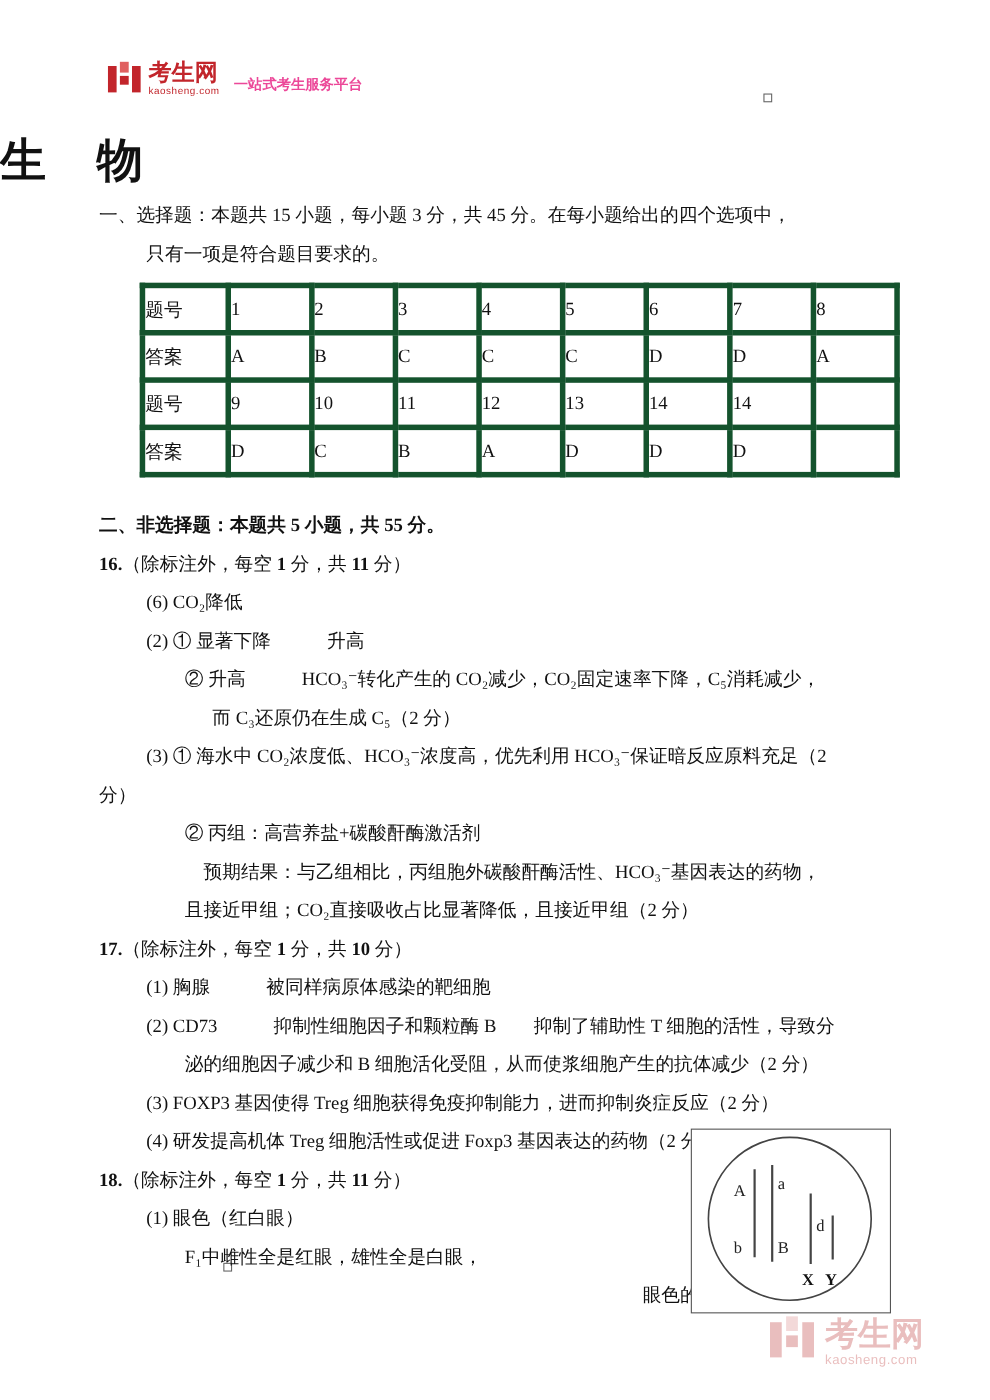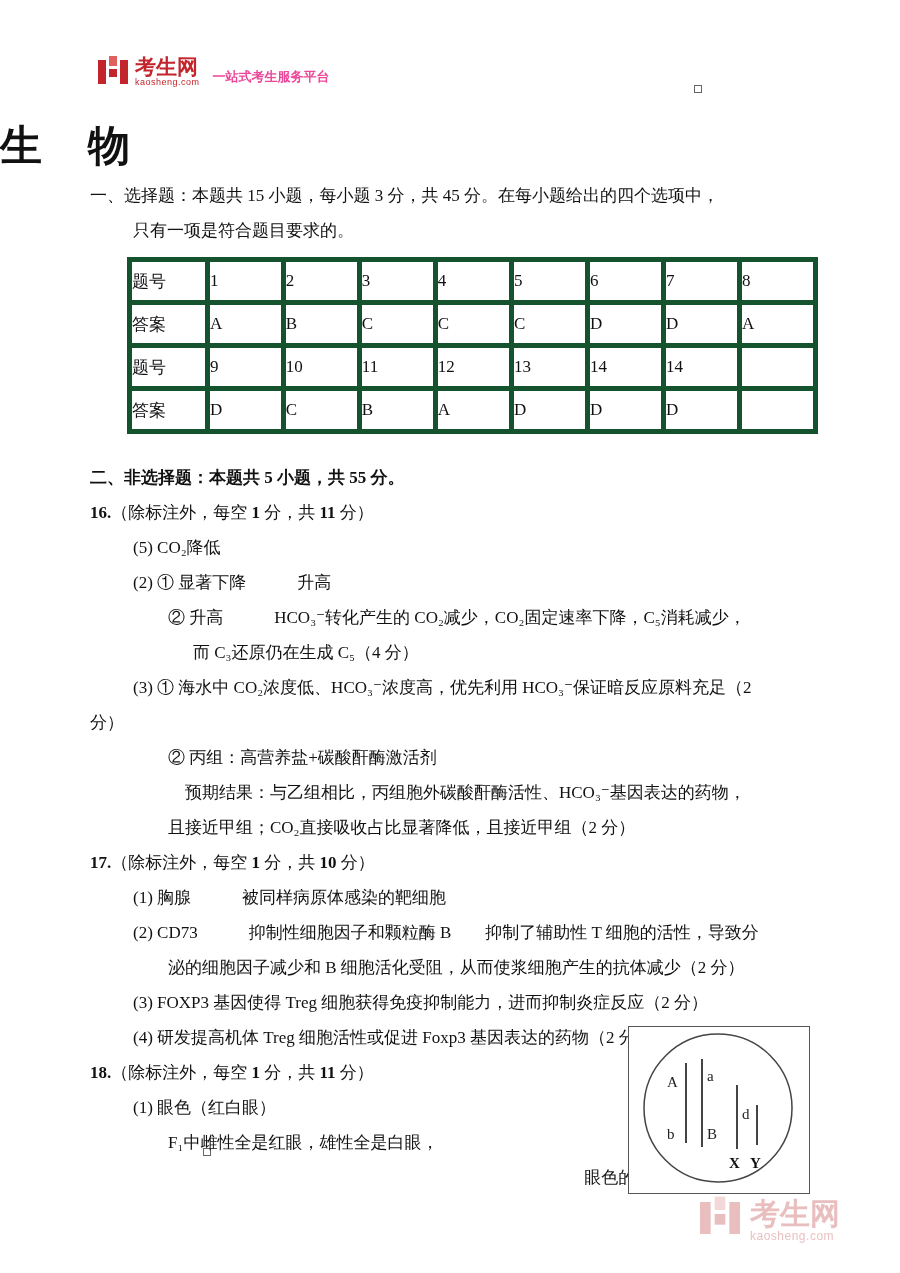--- a/index.html
+++ b/index.html
@@ -116,24 +116,24 @@
             <td>D</td>
             <td>D</td>
             <td></td>
           </tr>
         </tbody>
     </table>
 
     <div class="body-lines">
         <div class="line" style="padding-left: 0px; font-weight: bold;"><span>二、非选择题：本题共 5 小题，共 55 分。</span></div>
         <div class="line" style="padding-left: 0px;"><span class="b">16.</span><span>（除标注外，每空 </span><span class="b">1</span><span> 分，共 </span><span class="b">11</span><span> 分）</span></div>
-        <div class="line" style="padding-left: 43px;"><span>(5) CO₂降低</span></div>
+        <div class="line" style="padding-left: 43px;"><span>(6) CO₂降低</span></div>
         <div class="line" style="padding-left: 43px;"><span>(2) ① 显著下降　　　升高</span></div>
         <div class="line" style="padding-left: 78px;"><span>② 升高　　　HCO₃⁻转化产生的 CO₂减少，CO₂固定速率下降，C₅消耗减少，</span></div>
-        <div class="line" style="padding-left: 103px;"><span>而 C₃还原仍在生成 C₅（4 分）</span></div>
+        <div class="line" style="padding-left: 103px;"><span>而 C₃还原仍在生成 C₅（2 分）</span></div>
         <div class="line" style="padding-left: 43px;"><span>(3) ① 海水中 CO₂浓度低、HCO₃⁻浓度高，优先利用 HCO₃⁻保证暗反应原料充足（2</span></div>
         <div class="line" style="padding-left: 0px;"><span>分）</span></div>
         <div class="line" style="padding-left: 78px;"><span>② 丙组：高营养盐+碳酸酐酶激活剂</span></div>
         <div class="line" style="padding-left: 95px;"><span>预期结果：与乙组相比，丙组胞外碳酸酐酶活性、HCO₃⁻基因表达的药物，</span></div>
         <div class="line" style="padding-left: 78px;"><span>且接近甲组；CO₂直接吸收占比显著降低，且接近甲组（2 分）</span></div>
         <div class="line" style="padding-left: 0px;"><span class="b">17.</span><span>（除标注外，每空 </span><span class="b">1</span><span> 分，共 </span><span class="b">10</span><span> 分）</span></div>
         <div class="line" style="padding-left: 43px;"><span>(1) 胸腺　　　被同样病原体感染的靶细胞</span></div>
         <div class="line" style="padding-left: 43px;"><span>(2) CD73　　　抑制性细胞因子和颗粒酶 B　　抑制了辅助性 T 细胞的活性，导致分</span></div>
         <div class="line" style="padding-left: 78px;"><span>泌的细胞因子减少和 B 细胞活化受阻，从而使浆细胞产生的抗体减少（2 分）</span></div>
         <div class="line" style="padding-left: 43px;"><span>(3) FOXP3 基因使得 Treg 细胞获得免疫抑制能力，进而抑制炎症反应（2 分）</span></div>

